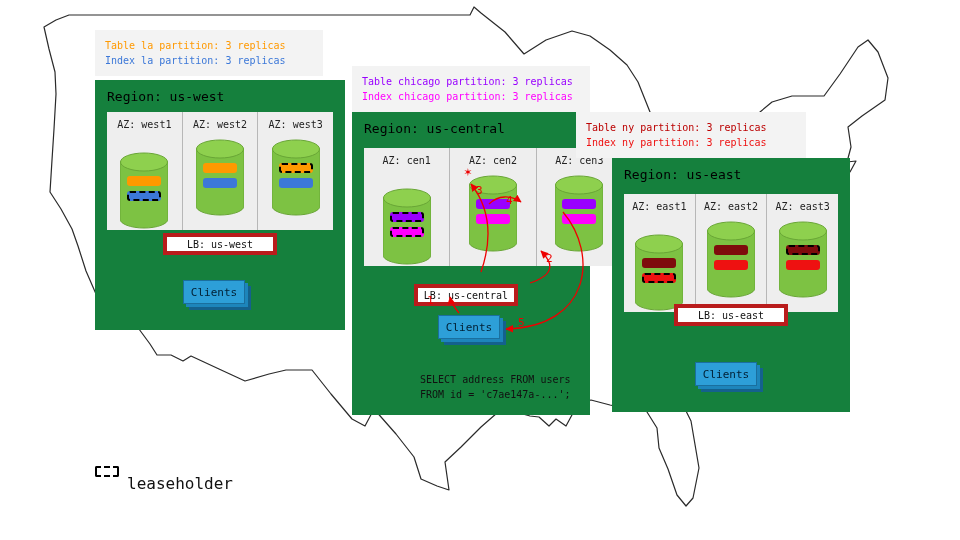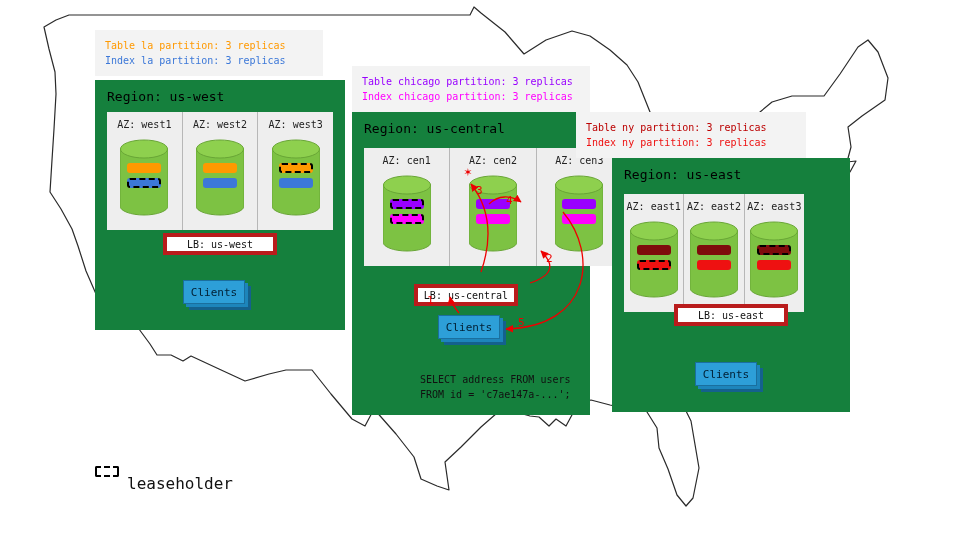--- a/index.html
+++ b/index.html
@@ -17,21 +17,21 @@
     background: #f3f3f3;
     padding: 8px 10px;
     font-size: 10px;
     line-height: 15px;
     white-space: nowrap;
   }
   .panel { position: absolute; background: #15803d; }
   .region-title { position: absolute; left: 12px; top: 9px; font-size: 13px; color: #000; white-space: nowrap; }
   .az-box { position: absolute; background: #eeeeee; display: flex; }
   .az-col { flex: 1; display: flex; flex-direction: column; align-items: center; padding-top: 5px; border-left: 1px solid #b7b7b7; }
-  .az-col:first-child { border-left: none; }
+  .az-col:first-child { border-left: none; justify-content: space-between; }
   .az-label { font-size: 10px; line-height: 15px; color: #222; white-space: nowrap; }
   .cyl { position: relative; width: 48px; height: 78px; margin-top: 7px; }
   .cyl svg { position: absolute; left: 0; top: 0; }
   .bar { position: absolute; left: 7px; width: 34px; height: 10px; border-radius: 3px; }
   .bar-table { top: 24px; }
   .bar-index { top: 39px; }
   .bar.dashed { border: 2px dashed #000; }
   .region-west .bar-table { background: #ff9900; }
   .region-west .bar-index { background: #3c78d8; }
   .region-central .bar-table { background: #9900ff; }
@@ -171,21 +171,21 @@
   </div>
 </div>
 
 <div class="annotation" style="left:576px;top:112px;width:230px">
   <div style="color:#bb0000">Table ny partition: 3 replicas</div>
   <div style="color:#ee1111">Index ny partition: 3 replicas</div>
 </div>
 
 <div class="panel region-east" style="left:612px;top:158px;width:238px;height:254px">
   <div class="region-title">Region: us-east</div>
-  <div class="az-box" style="left:12px;top:36px;width:180px;height:118px">
+  <div class="az-box" style="left:12px;top:36px;width:214px;height:118px">
 
     <div class="az-col">
       <div class="az-label">AZ: east1</div>
       <div class="cyl">
         <svg width="48" height="78" viewBox="0 0 48 78">
           <path d="M0,10 L0,67 A24,9 0 0 0 48,67 L48,10 Z" fill="#7dc243" stroke="#69a636" stroke-width="1"></path>
           <ellipse cx="24" cy="10" rx="23.5" ry="9" fill="#8ed04e" stroke="#69a636" stroke-width="1"></ellipse>
         </svg>
         <div class="bar bar-table"></div>
         <div class="bar bar-index dashed"></div>

